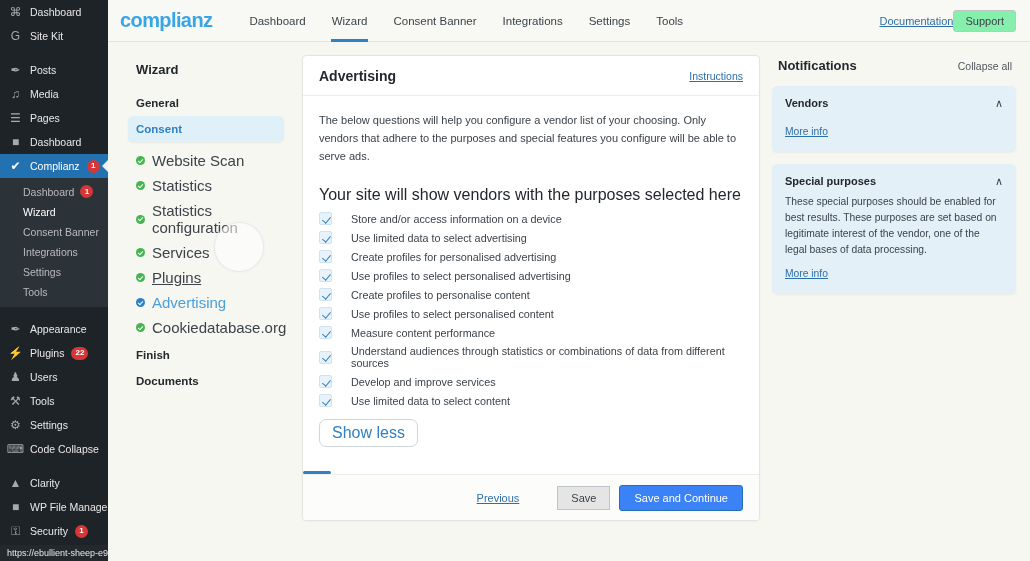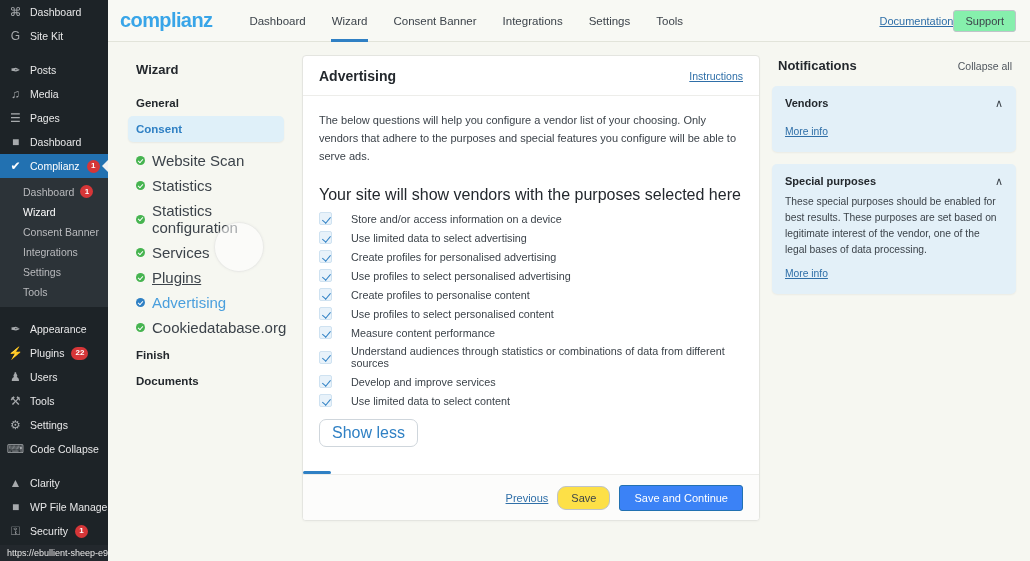--- a/index.html
+++ b/index.html
@@ -170,22 +170,22 @@
     background: #2f80c4; border-radius: 2px;
   }
 
   .card-foot {
     height: 46px; flex: 0 0 46px; border-top: 1px solid #ededea;
     background: #fcfcfb; display: flex; align-items: center;
     justify-content: flex-end; gap: 9px; padding: 0 16px;
   }
   .prevlink { font-size: 11px; color: #2f6fa8; text-decoration: underline; cursor: pointer; }
   .btn-save {
-    font-size: 11px; color: #3c434a; background: #fde047;
-    border: 1px solid #bfc4c9; padding: 5px 13px; border-radius: 9px; cursor: pointer;
+    font-size: 11px; color: #3c434a; background: #e5e5e5;
+    border: 1px solid #bfc4c9; padding: 5px 13px; border-radius: 0; cursor: pointer; margin-left: 29px;
   }
   .btn-primary {
     font-size: 11px; color: #fff; background: #3b82f6;
     border: 1px solid #2271b1; padding: 6px 14px; border-radius: 3px;
     font-weight: normal; cursor: pointer;
   }
 
   
   .notifcol { width: 244px; flex: 0 0 244px; }
   .notif-head {

